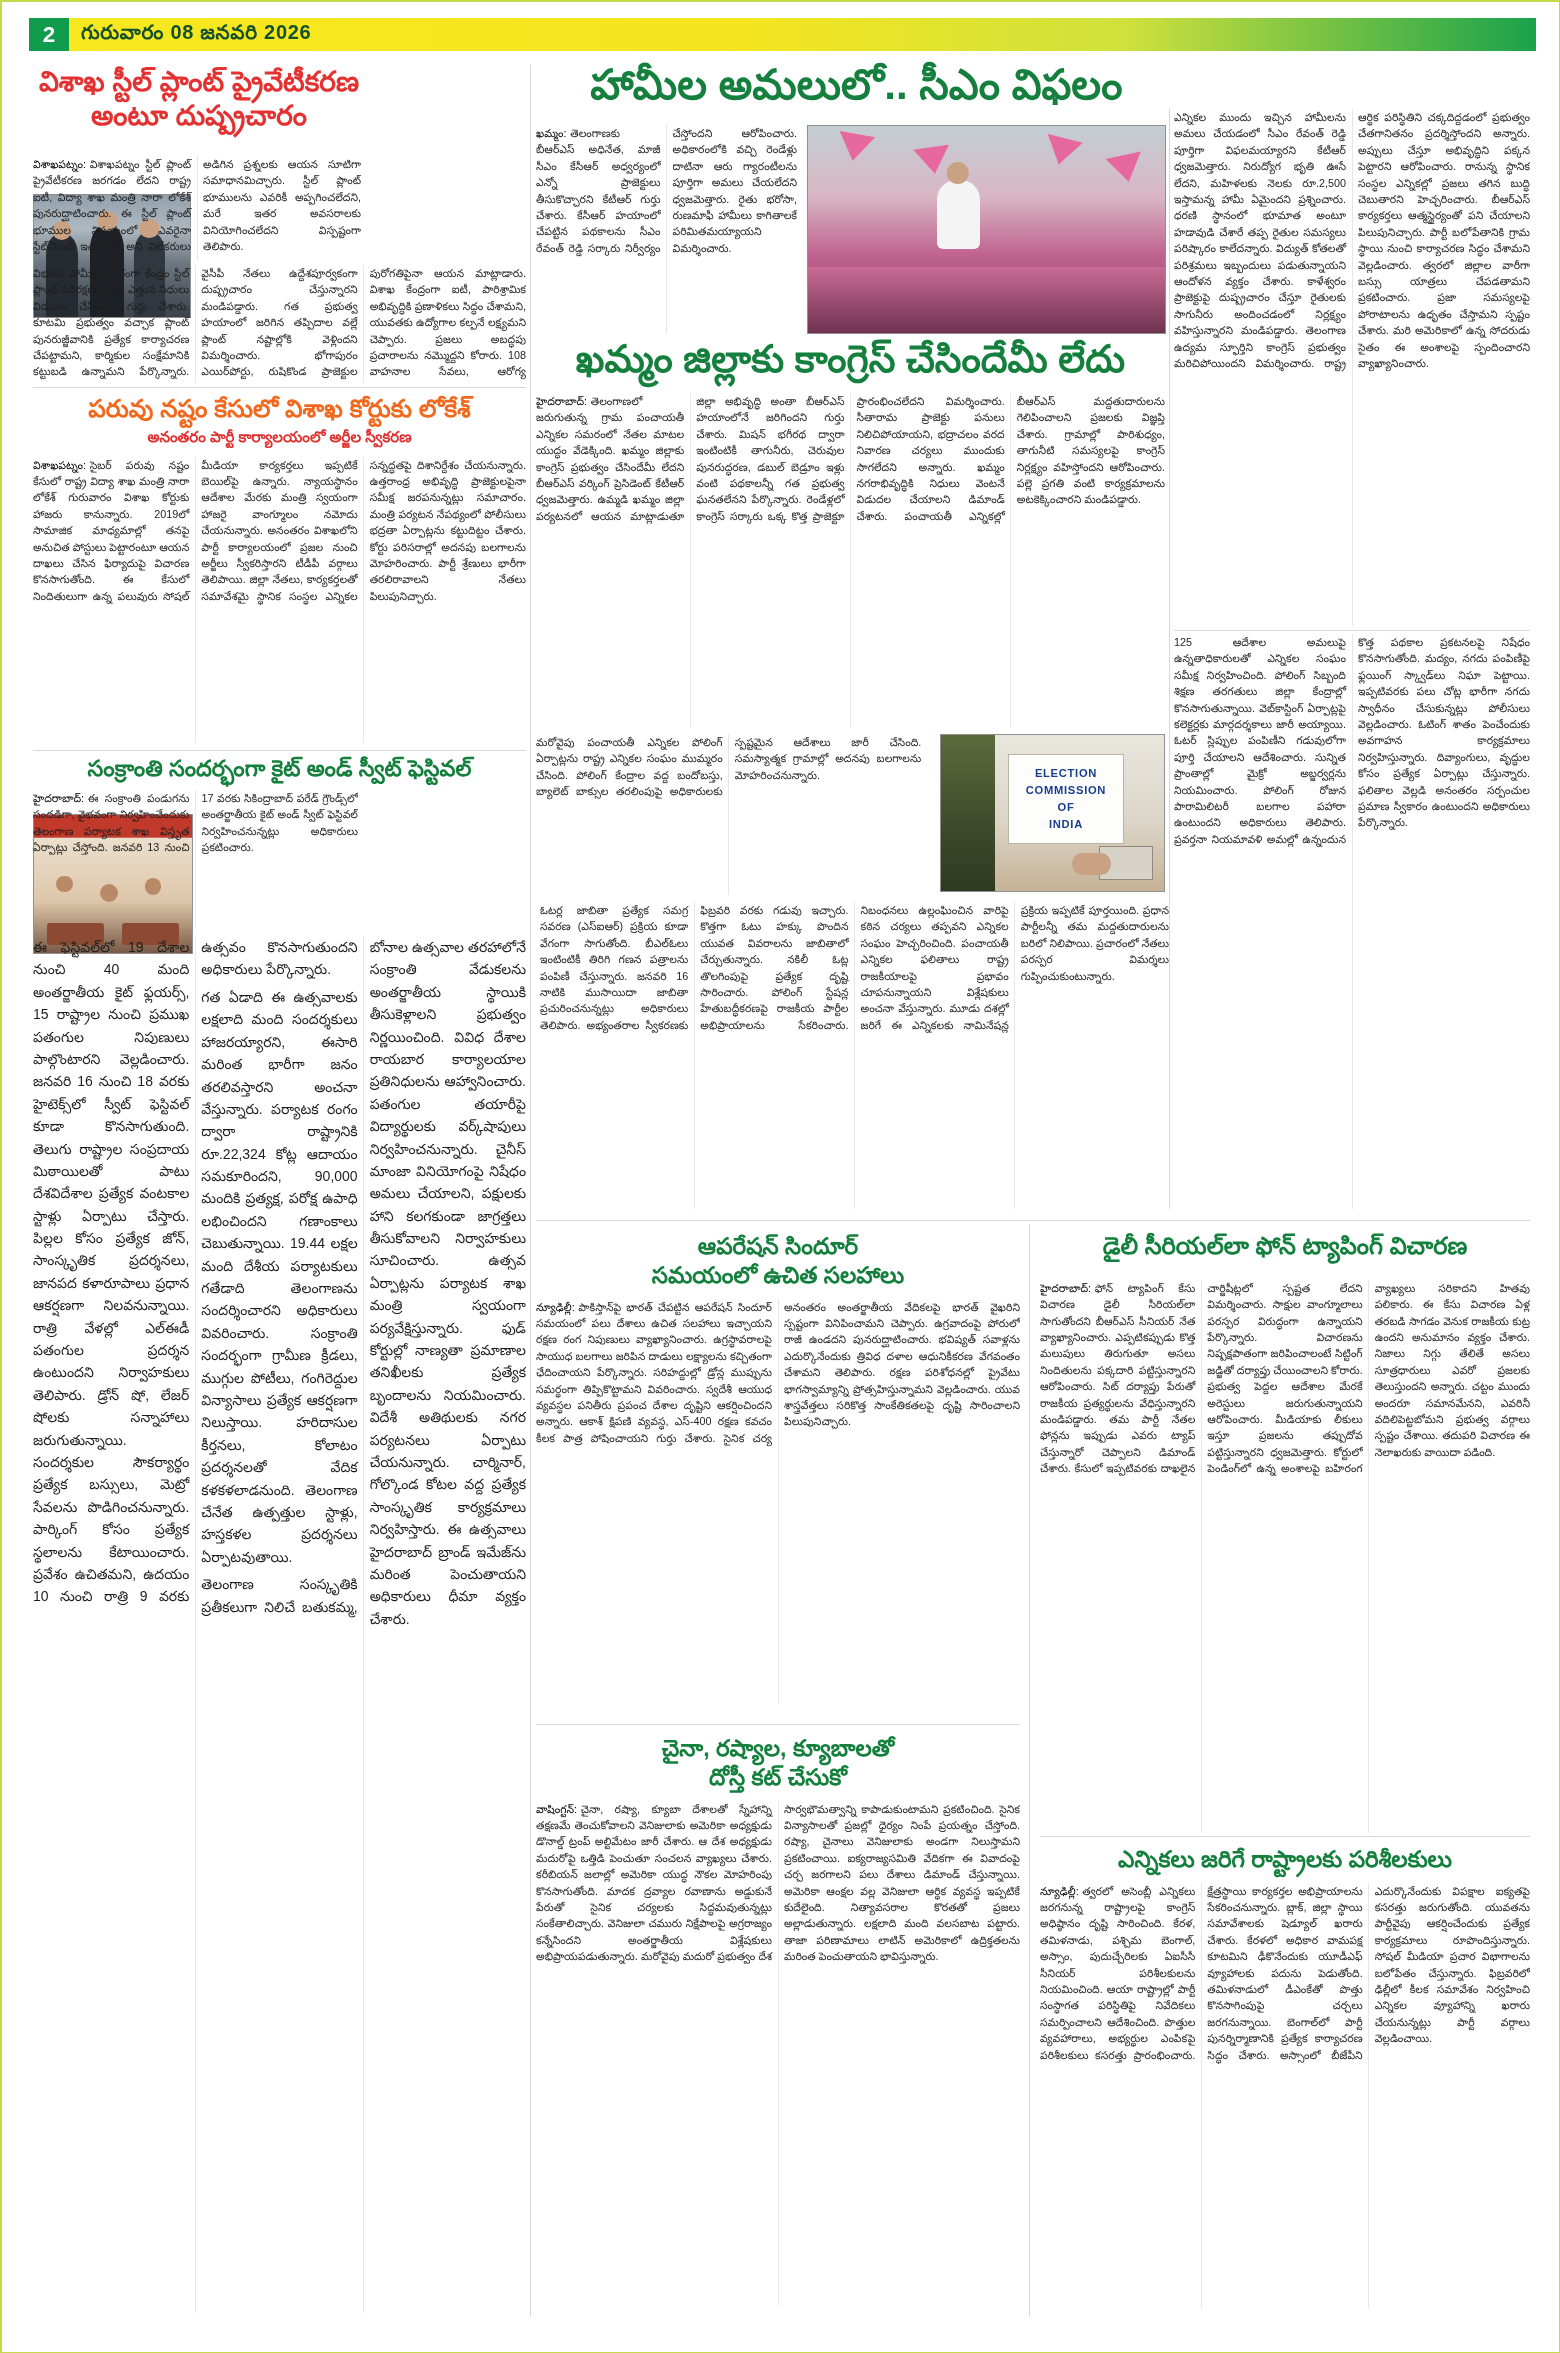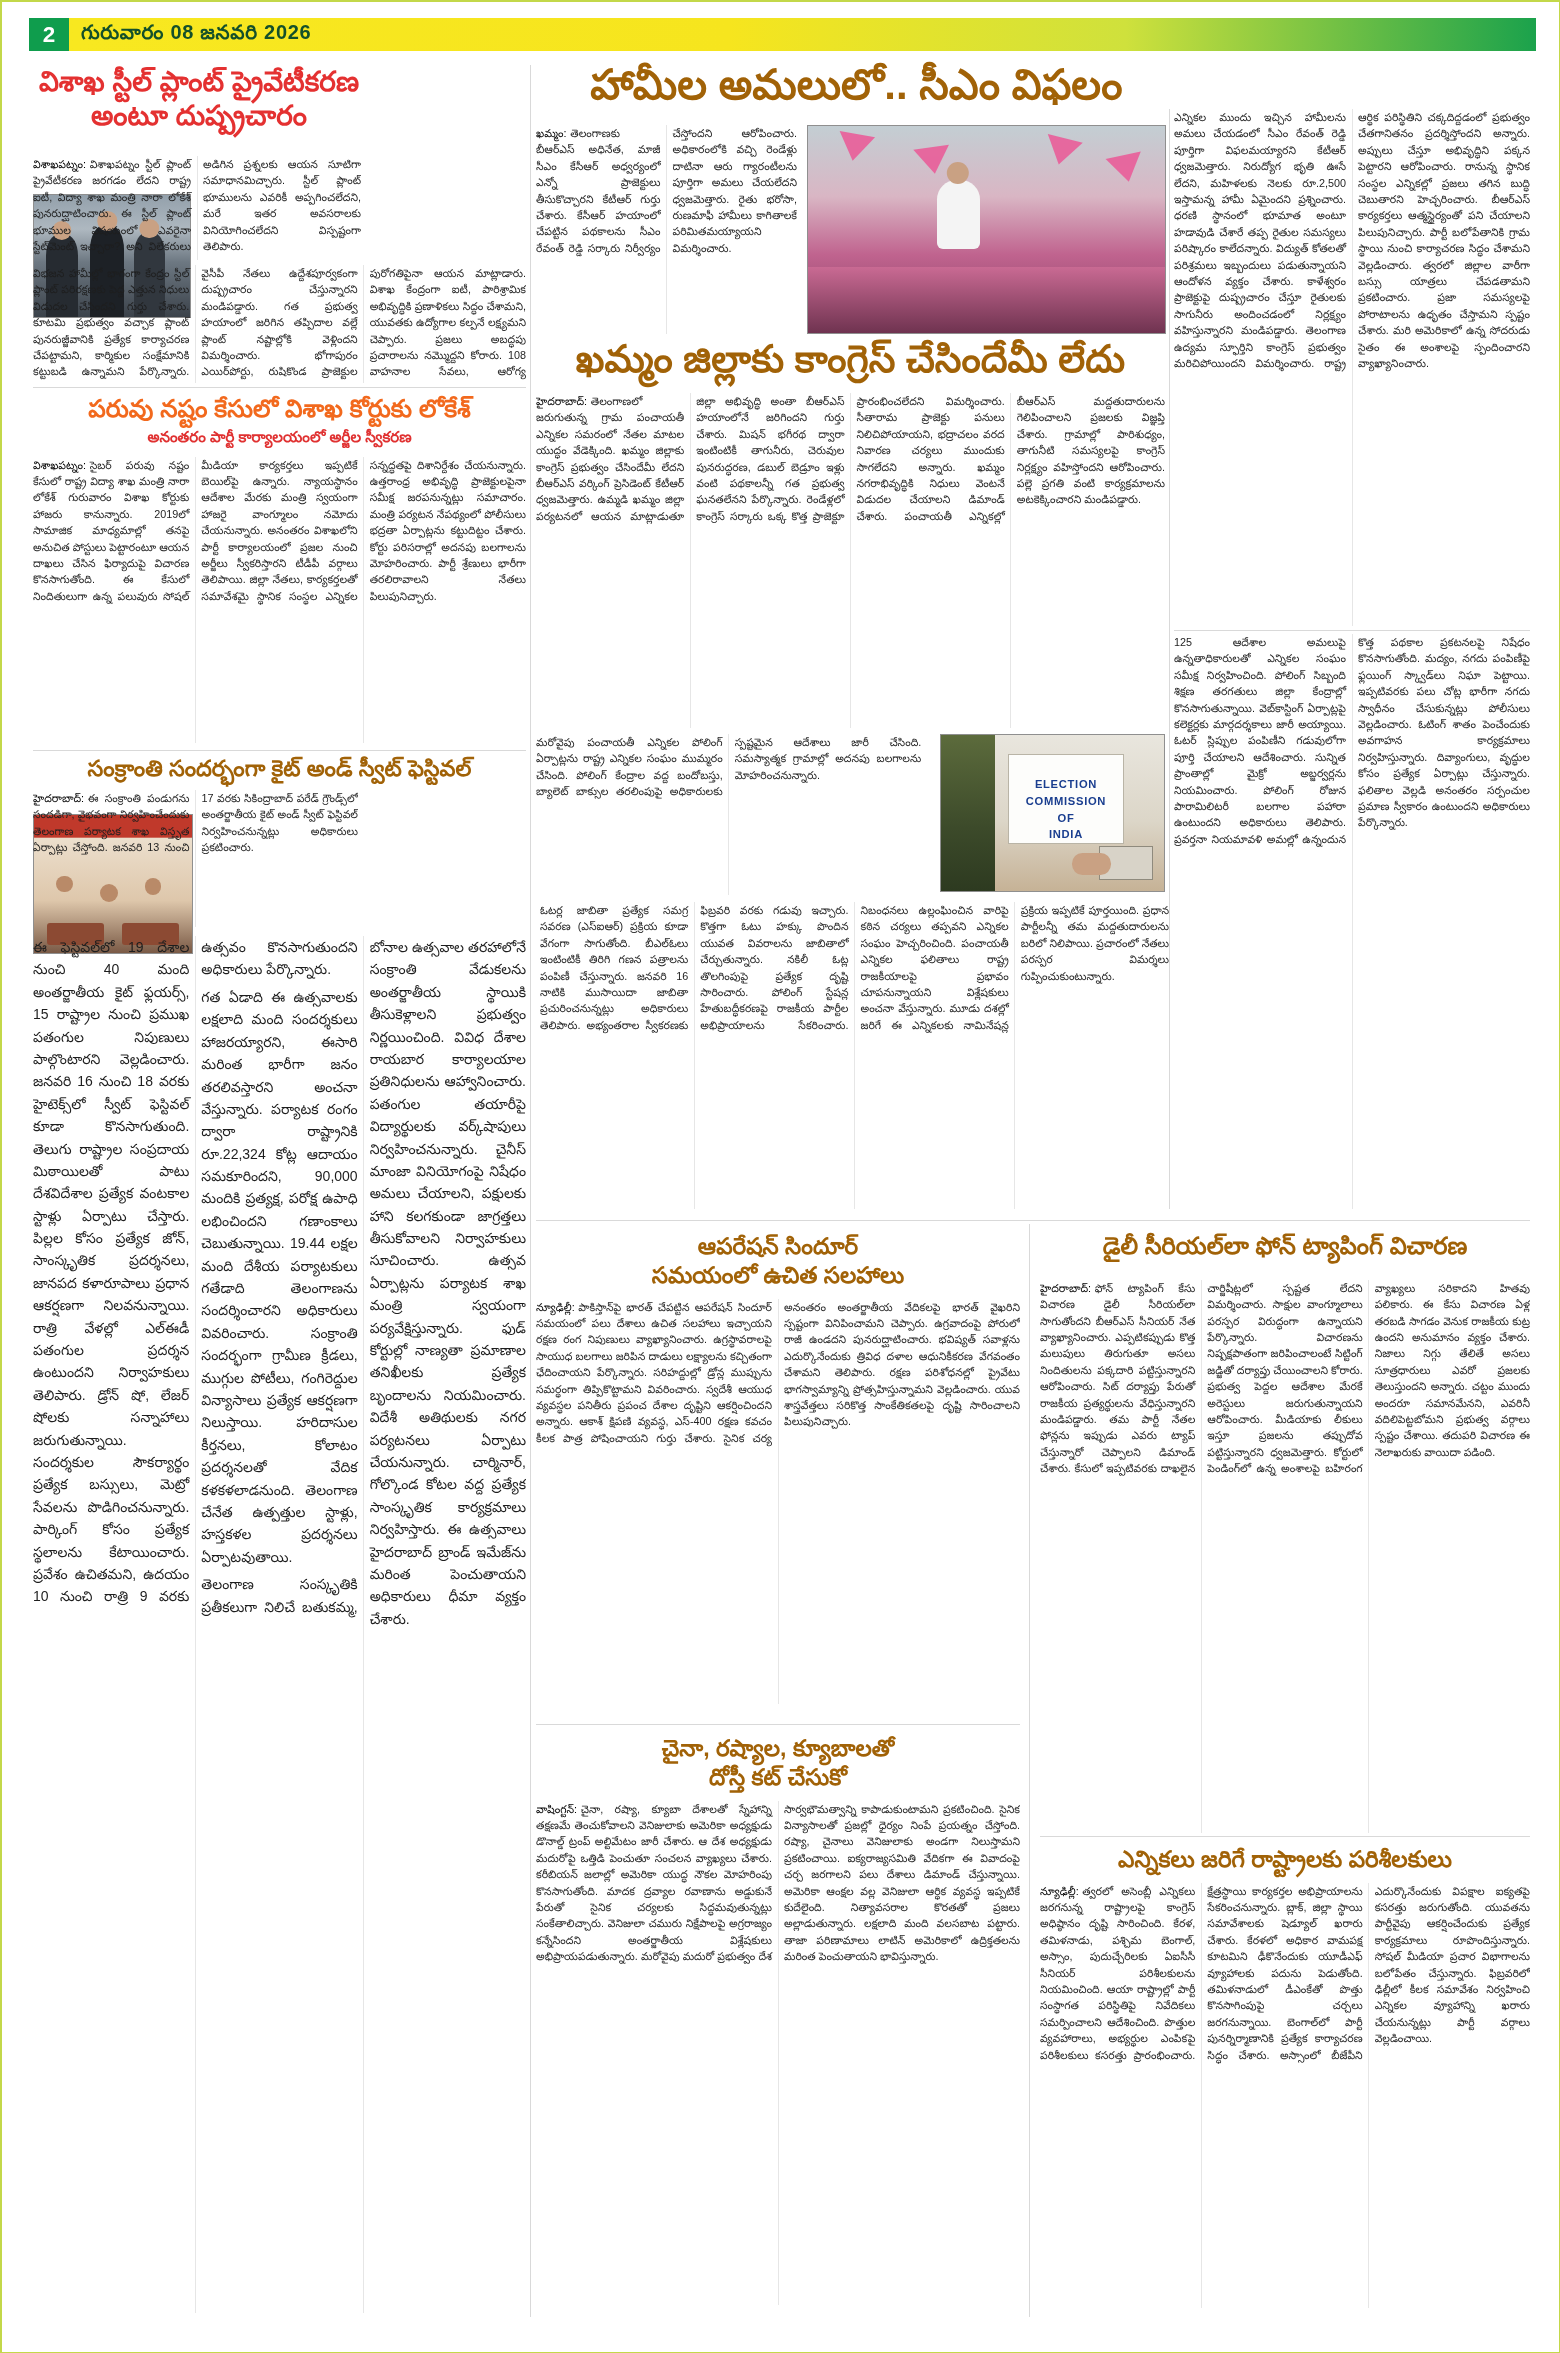--- a/index.html
+++ b/index.html
@@ -13,21 +13,21 @@
   .pagenum{width:40px;background:#0f9d4d;color:#ffffff;font-weight:bold;font-size:22.4px;
            display:flex;align-items:center;justify-content:center}
   .mast-strip{flex:1;background:linear-gradient(90deg,#f8e820 0%,#f6e51e 45%,#cfe13c 72%,#1ba24c 100%);
               display:flex;align-items:center}
   .mast-date{font-size:20px;font-weight:bold;color:#14502a;padding-left:12px;letter-spacing:0.7px}
 
   
   .hl{font-weight:700;text-align:center;margin:0;padding:0}
   .hl-line{display:block}
   .hl-red{color:#e43131}
-  .hl-green{color:#a16207}
+  .hl-green{color:#15803d}
   .hl-orange{color:#f2691d}
   .sub-red{color:#e03131;font-weight:bold;text-align:center;font-size:15px;margin:4.5px 0 0 0}
 
   
   .body{font-size:10.8px;line-height:1.52;text-align:justify;color:#1e1e1e;
         column-gap:12px;column-rule:0.7px solid #e6e6e6;overflow:hidden}
   .body-lg{font-size:14px;line-height:1.6}
   .body p{margin:0 0 5.2px 0}
   .cols-2{column-count:2}
   .cols-3{column-count:3}
@@ -53,21 +53,21 @@
   .waver::before{content:"";position:absolute;top:-18px;left:50%;transform:translateX(-50%);
                  width:22.4px;height:22.4px;border-radius:50%;background:#c9a183}
   .crowd{position:absolute;bottom:0;left:0;width:100%;height:32%;
          background:linear-gradient(180deg,#c96a93,#6f3350)}
 
   .photo-c{background:linear-gradient(180deg,#e9e6de 0%,#dcd6c8 55%,#c6b296 100%)}
   .ec-left{position:absolute;left:0;top:0;width:24%;height:100%;
            background:linear-gradient(180deg,#5c6b3c,#3c4a2a 60%,#2d3a20)}
   .ec-board{position:absolute;left:30%;top:12%;width:52%;height:58%;background:#fdfdfb;
             border:1.5px solid #b9b4a6;display:flex;flex-direction:column;align-items:center;
-            justify-content:flex-end;text-align:center}
+            justify-content:center;text-align:center}
   .ec-board span{display:block;color:#1a3e8f;font-weight:bold;font-size:11.2px;letter-spacing:0.7px;line-height:1.5}
   .ec-evm{position:absolute;right:5%;bottom:7%;width:54px;height:34px;background:#d8d3c8;border:1.5px solid #8f8a7d}
   .ec-hand{position:absolute;right:24%;bottom:10%;width:39px;height:22.4px;background:#c9a183;border-radius:10.4px}
 
   .photo-d{background:linear-gradient(180deg,#c0392b 0%,#c0392b 16%,#ecdfcd 17%,#dec7ab 62%,#7a5a46 100%)}
   .photo-d .stall{position:absolute;bottom:6%;background:#8c4a33;border-radius:3px}
   .photo-d .head{position:absolute;border-radius:50%;background:#b98a68}
 </style>
 </head>
 <body>

